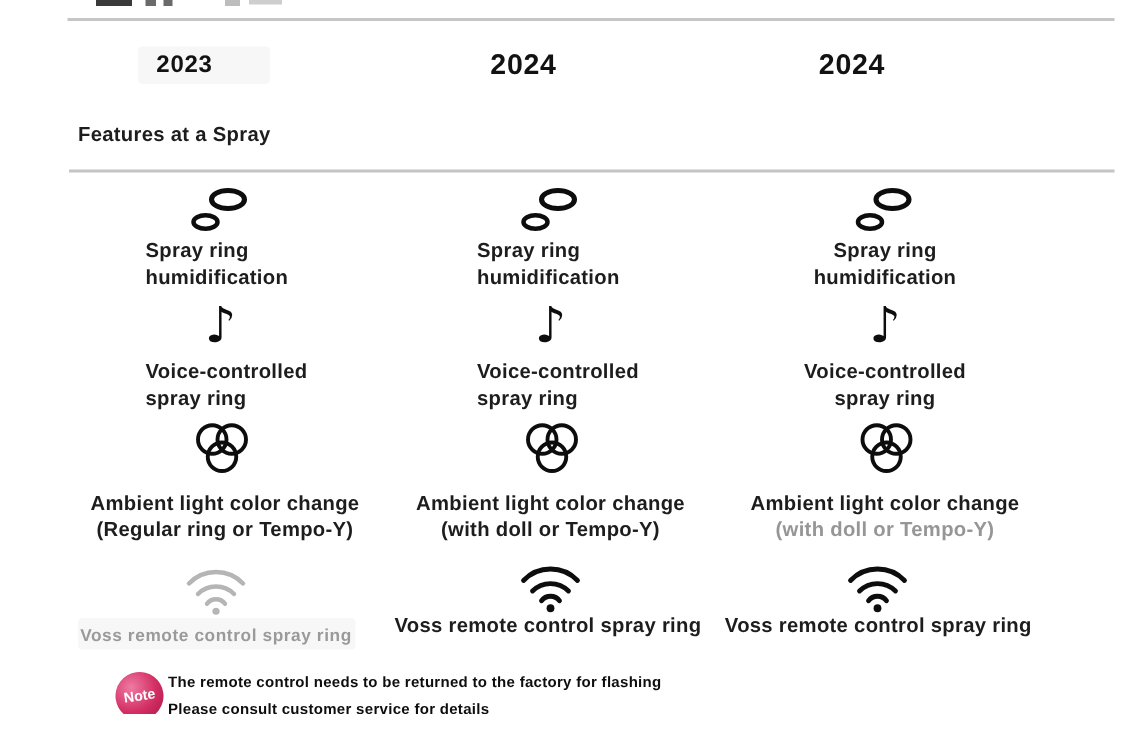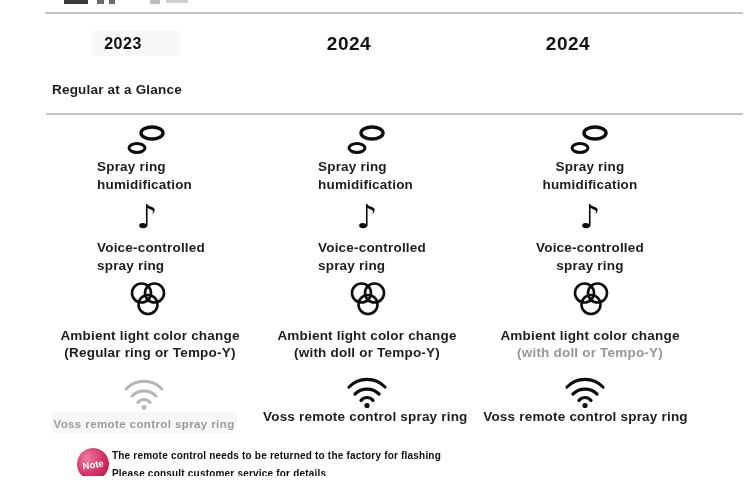--- a/index.html
+++ b/index.html
@@ -63,21 +63,21 @@
   </div>
   <div class="hr hr-top"></div>
 
   <div class="artifact" style="left:92px;top:31px;width:88px;height:25px;"></div>
   <div class="artifact" style="left:52px;top:412px;width:185px;height:21px;"></div>
 
   <div class="year year-1">2023</div>
   <div class="year year-2">2024</div>
   <div class="year year-3">2024</div>
 
-  <div class="section-title">Regular at a Glance</div>
+  <div class="section-title">Features at a Spray</div>
   <div class="hr hr-mid"></div>
 
   <div class="icon" style="left:125px;top:122px;width:44px;">
     <svg width="44" height="36" viewBox="0 0 44 36">
         <ellipse cx="27" cy="11" rx="11" ry="6" fill="none" stroke="#0d0d0d" stroke-width="3.4"></ellipse>
         <ellipse cx="12" cy="26" rx="8" ry="4.5" fill="none" stroke="#0d0d0d" stroke-width="3"></ellipse>
       </svg>
   </div>
   <div class="icon" style="left:345px;top:122px;width:44px;">
     <svg width="44" height="36" viewBox="0 0 44 36">

